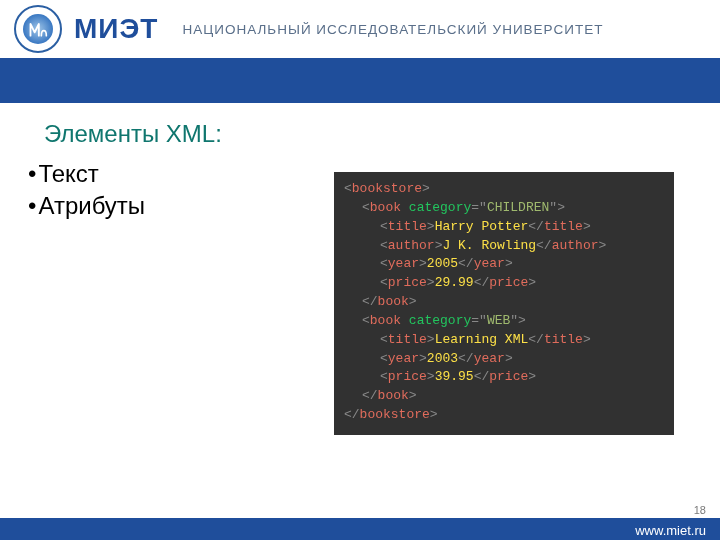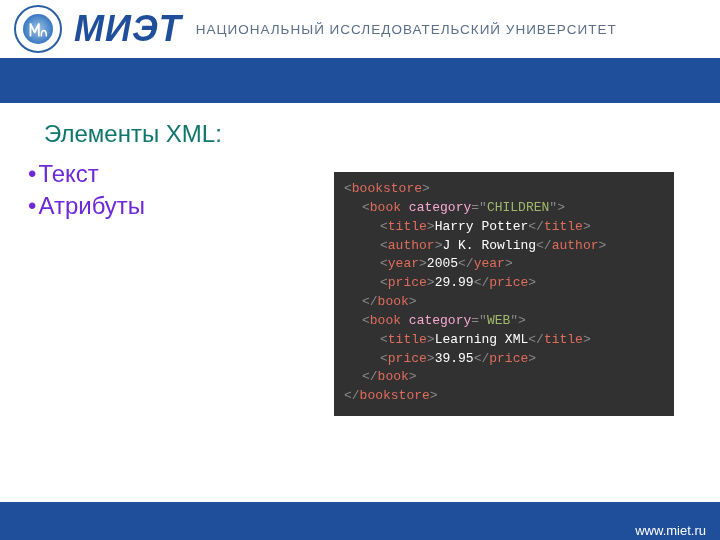--- a/index.html
+++ b/index.html
@@ -46,25 +46,24 @@
     display: flex;
     align-items: center;
     justify-content: center;
   }
   .logo-inner svg {
     width: 20px;
     height: 20px;
   }
   .logo-text {
     font-weight: 700;
-    font-style: italic;
-    font-size: 36px;
+    font-size: 28px;
     color: #1f4e9b;
     letter-spacing: 1px;
-    margin-right: 14px;
+    margin-right: 24px;
   }
   .univ-text {
     font-size: 13.5px;
     color: #5a6f8a;
     letter-spacing: 1px;
     font-weight: 400;
   }
   .blue-bar {
     position: absolute;
     top: 58px;
@@ -85,21 +84,21 @@
     color: #0f766e;
     margin: 0 0 10px 16px;
   }
   .bullets {
     margin: 0;
     padding: 0;
     list-style: none;
   }
   .bullets li {
     font-size: 24px;
-    color: #6d28d9;
+    color: #000000;
     line-height: 1.35;
   }
   .bullets li::before {
     content: "•";
     margin-right: 2px;
   }
   
   .code-box {
     position: absolute;
     top: 172px;
@@ -108,32 +107,32 @@
     background: #313131;
     color: #c7c7c7;
     font-family: Consolas, "Courier New", monospace;
     font-size: 13px;
     line-height: 1.45;
     padding: 8px 10px 10px 10px;
     box-sizing: border-box;
   }
   .code-line { white-space: pre; }
   .t-tag   { color: #e06c5c; }   
-  .t-attr  { color: #f9a8d4; }   
+  .t-attr  { color: #22c55e; }   
   .t-val   { color: #9fb96e; }   
   .t-punc  { color: #888888; }   
-  .t-text  { color: #ffffff; }   
+  .t-text  { color: #fde047; }   
   .ind1 { padding-left: 18px; }
   .ind2 { padding-left: 36px; }
 
   
   .footer-bar {
     position: absolute;
     left: 0; right: 0; bottom: 0;
-    height: 38px;
+    height: 22px;
     background: #1f4e9b;
   }
   .footer-url {
     position: absolute;
     right: 14px;
     bottom: 2px;
     color: #ffffff;
     font-size: 13px;
   }
   .page-num {
@@ -175,20 +174,21 @@
   <div class="code-box" id="code-box">
       <div class="code-line"><span class="t-punc">&lt;</span><span class="t-tag">bookstore</span><span class="t-punc">&gt;</span></div>
       <div class="code-line ind1"><span class="t-punc">&lt;</span><span class="t-tag">book</span><span class="t-text"> </span><span class="t-attr">category</span><span class="t-punc">=</span><span class="t-punc">"</span><span class="t-val">CHILDREN</span><span class="t-punc">"</span><span class="t-punc">&gt;</span></div>
       <div class="code-line ind2"><span class="t-punc">&lt;</span><span class="t-tag">title</span><span class="t-punc">&gt;</span><span class="t-text">Harry Potter</span><span class="t-punc">&lt;/</span><span class="t-tag">title</span><span class="t-punc">&gt;</span></div>
       <div class="code-line ind2"><span class="t-punc">&lt;</span><span class="t-tag">author</span><span class="t-punc">&gt;</span><span class="t-text">J K. Rowling</span><span class="t-punc">&lt;/</span><span class="t-tag">author</span><span class="t-punc">&gt;</span></div>
       <div class="code-line ind2"><span class="t-punc">&lt;</span><span class="t-tag">year</span><span class="t-punc">&gt;</span><span class="t-text">2005</span><span class="t-punc">&lt;/</span><span class="t-tag">year</span><span class="t-punc">&gt;</span></div>
       <div class="code-line ind2"><span class="t-punc">&lt;</span><span class="t-tag">price</span><span class="t-punc">&gt;</span><span class="t-text">29.99</span><span class="t-punc">&lt;/</span><span class="t-tag">price</span><span class="t-punc">&gt;</span></div>
       <div class="code-line ind1"><span class="t-punc">&lt;/</span><span class="t-tag">book</span><span class="t-punc">&gt;</span></div>
       <div class="code-line ind1"><span class="t-punc">&lt;</span><span class="t-tag">book</span><span class="t-text"> </span><span class="t-attr">category</span><span class="t-punc">=</span><span class="t-punc">"</span><span class="t-val">WEB</span><span class="t-punc">"</span><span class="t-punc">&gt;</span></div>
       <div class="code-line ind2"><span class="t-punc">&lt;</span><span class="t-tag">title</span><span class="t-punc">&gt;</span><span class="t-text">Learning XML</span><span class="t-punc">&lt;/</span><span class="t-tag">title</span><span class="t-punc">&gt;</span></div>
+      <div class="code-line ind2"><span class="t-punc">&lt;</span><span class="t-tag">year</span><span class="t-punc">&gt;</span><span class="t-text">2003</span><span class="t-punc">&lt;/</span><span class="t-tag">year</span><span class="t-punc">&gt;</span></div>
       <div class="code-line ind2"><span class="t-punc">&lt;</span><span class="t-tag">price</span><span class="t-punc">&gt;</span><span class="t-text">39.95</span><span class="t-punc">&lt;/</span><span class="t-tag">price</span><span class="t-punc">&gt;</span></div>
       <div class="code-line ind1"><span class="t-punc">&lt;/</span><span class="t-tag">book</span><span class="t-punc">&gt;</span></div>
       <div class="code-line"><span class="t-punc">&lt;/</span><span class="t-tag">bookstore</span><span class="t-punc">&gt;</span></div>
     </div>
 
   <div class="page-num">18</div>
   <div class="footer-bar">
     <span class="footer-url">www.miet.ru</span>
   </div>
 

